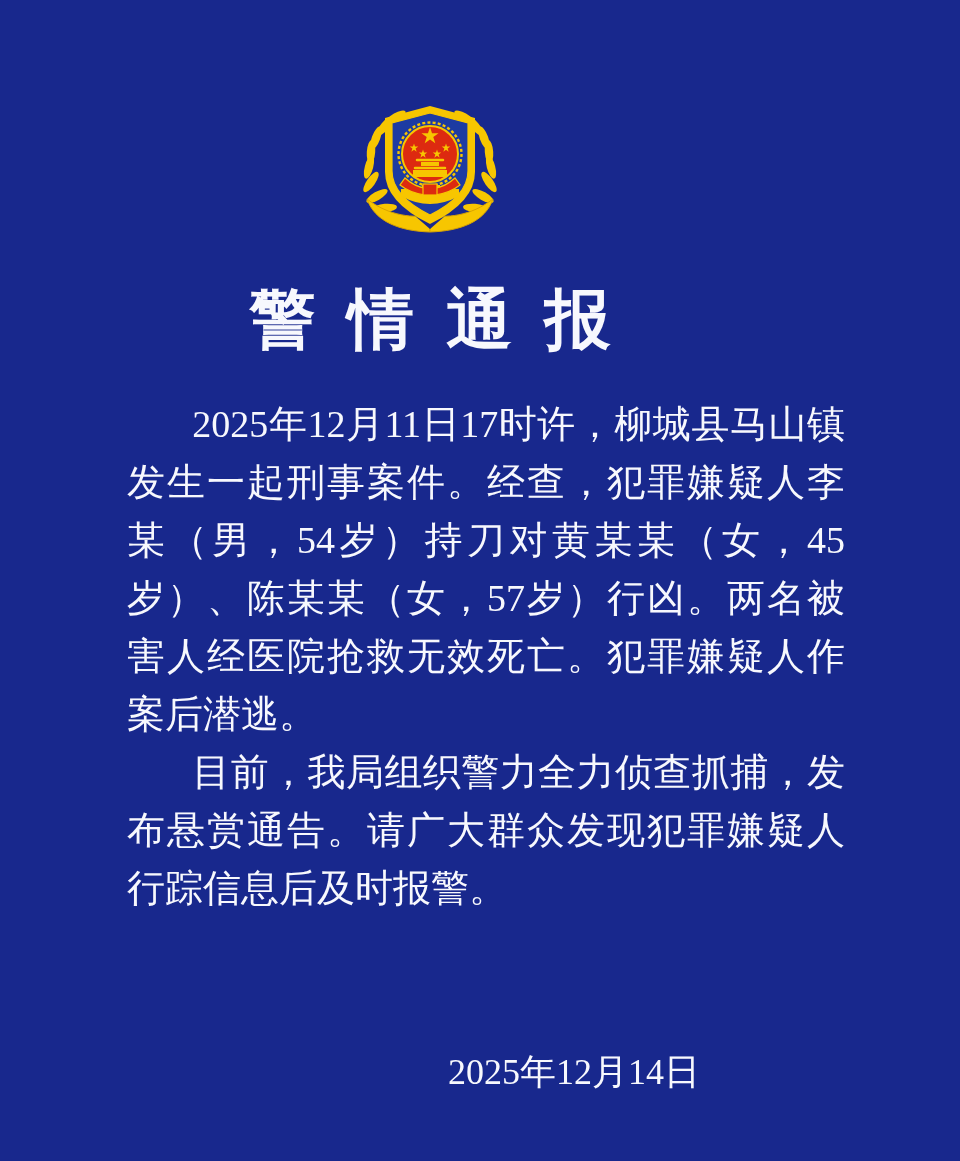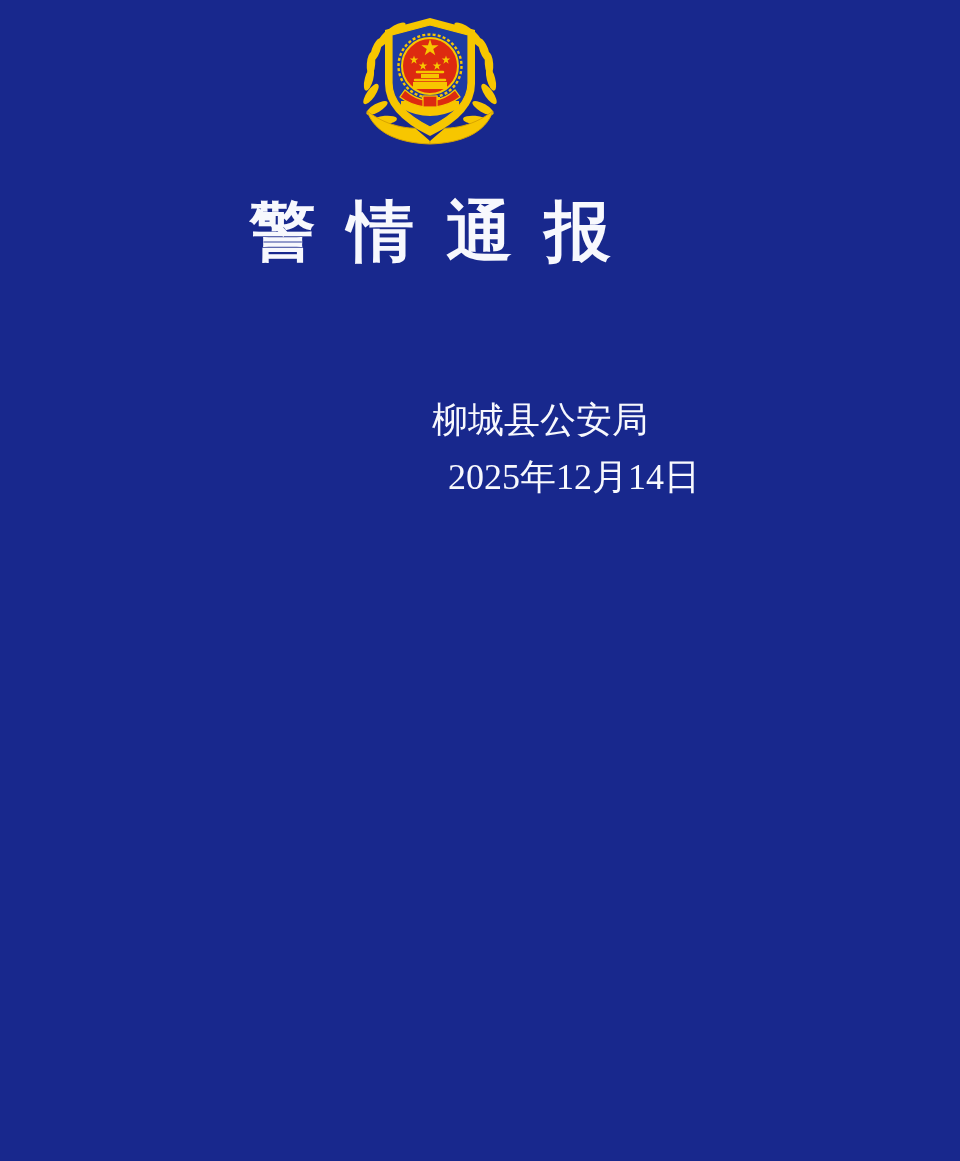--- a/index.html
+++ b/index.html
@@ -14,20 +14,21 @@
   html,body{width:960px;}
   body{
     width:960px;height:1161px;
     background:var(--background);
     color:var(--text);
     font-family:"Liberation Serif","DejaVu Serif",serif;
     overflow:hidden;
   }
   .notice{
     width:860px;height:1161px;
+    padding-top:88px;
     position:relative;
   }
   .emblem-wrap{
     width:150px;height:145px;
     margin:0 auto;
   }
   .title{
     margin-top:54px;
     font-size:66px;
     line-height:1;
@@ -107,19 +108,22 @@
       <path d="M50,90 Q60,99 70,100 L70,107 Q55,105 45,97 Z" style="fill:var(--emblem-red);stroke:var(--emblem-gold);stroke-width:1.2"></path>
       <path d="M100,90 Q90,99 80,100 L80,107 Q95,105 105,97 Z" style="fill:var(--emblem-red);stroke:var(--emblem-gold);stroke-width:1.2"></path>
       <rect x="68" y="96" width="14" height="11" style="fill:var(--emblem-red);stroke:var(--emblem-gold);stroke-width:1.2"></rect>
 
       <path d="M60,128 L75,141 L90,128 L75,136 Z" style="fill:var(--background)"></path>
     </svg>
   </div>
 
   <h1 class="title">警 情 通 报</h1>
 
+  <div class="body-text">
+    <p>2025年12月11日17时许，柳城县马山镇发生一起刑事案件。经查，犯罪嫌疑人李某（男，54岁）持刀对黄某某（女，45岁）、陈某某（女，57岁）行凶。两名被害人经医院抢救无效死亡。犯罪嫌疑人作案后潜逃。</p>
+    <p>目前，我局组织警力全力侦查抓捕，发布悬赏通告。请广大群众发现犯罪嫌疑人行踪信息后及时报警。</p>
+  </div>
 
   <div class="sig-block">
-    <span class="sig-name">柳城县公安局</span>
     <span class="sig-date">2025年12月14日</span>
   </div>
 
 </div>
 
 </body></html>

